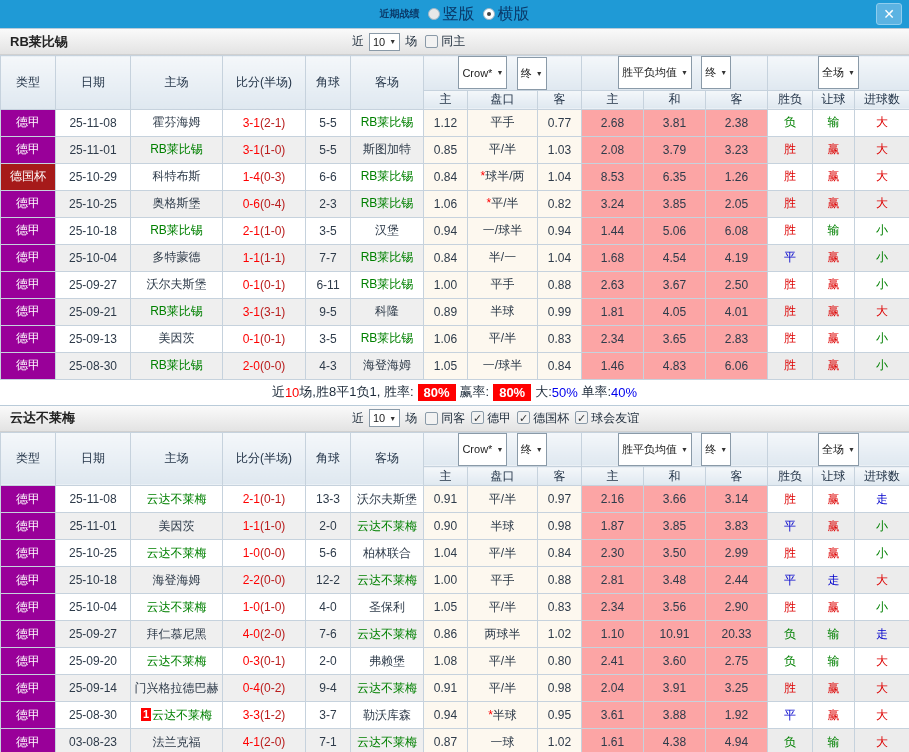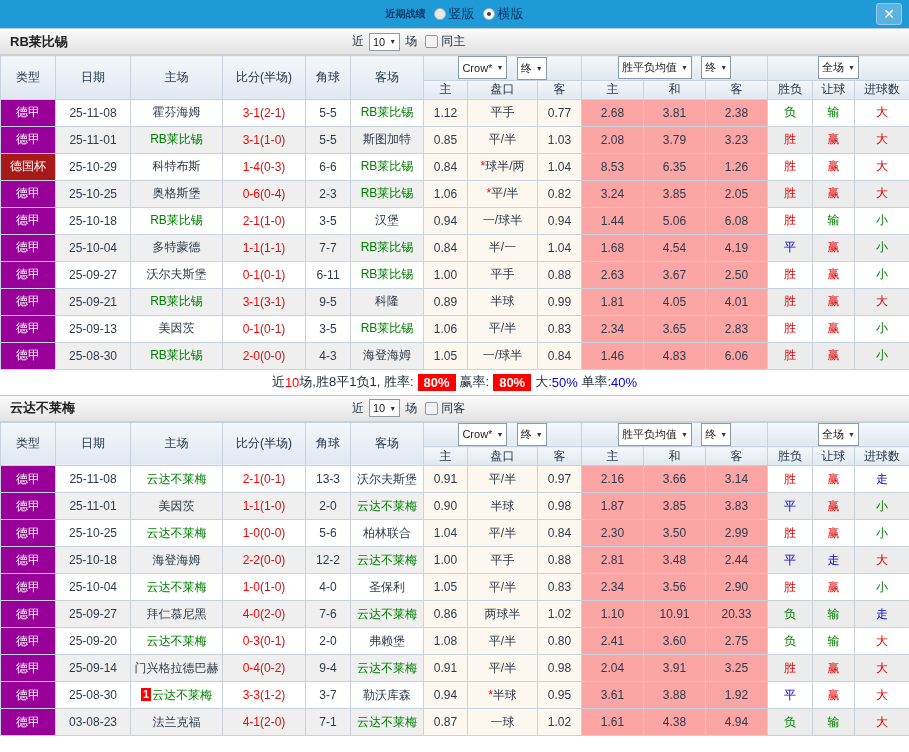--- a/index.html
+++ b/index.html
@@ -11,21 +11,21 @@
   
   .header-bar {
     height:28px; background:#1f9ad6; position:relative;
     display:flex; align-items:center; justify-content:center;
   }
   .header-title { color:#0a3a6a; font-weight:bold; font-size:10px; }
   .radio { display:inline-block; width:12px; height:12px; border-radius:50%;
     background:#e8e8e8; border:1px solid #9fb6c6; margin:0 3px 0 8px; vertical-align:-2px; position:relative; }
   .radio.on { background:#fff; }
   .radio.on::after { content:""; position:absolute; left:3px; top:3px; width:4px; height:4px; border-radius:50%; background:#444; }
-  .radio-label { color:#0a3a6a; font-size:13px; }
+  .radio-label { color:#0a3a6a; font-size:16px; }
   .close-btn { position:absolute; right:7px; top:3px; width:26px; height:22px;
     background:#5cb3e2; border:1px solid #8ecdee; border-radius:3px;
     color:#fff; font-weight:bold; font-size:14px; line-height:20px; text-align:center; cursor:pointer; }
   
   .section-title {
     height:27px; background:linear-gradient(#fafafa,#e3e3e3);
     border-top:1px solid #b9cbd9; border-bottom:1px solid #d0d0d0;
     display:flex; align-items:center;
   }
   .team { font-weight:bold; font-size:13px; color:#222; padding-left:10px; width:350px; }
@@ -39,21 +39,21 @@
   .cb { display:inline-block; width:13px; height:13px; border:1px solid #8a9aa8; background:#f2f2f2;
     border-radius:2px; margin:0 1px 0 6px; text-align:center; line-height:12px; font-size:11px; color:#333; cursor:pointer; }
   .cb.on { margin:0 1px 0 4px; }
   .cb.on::after { content:"✓"; font-weight:bold; }
   
   table { border-collapse:collapse; table-layout:fixed; width:909px; }
   th,td { border:1px solid #c6d2dd; text-align:center; overflow:hidden; white-space:nowrap; padding:0; }
   thead th { background:linear-gradient(#f4f7fa,#dfe8f0); font-weight:normal; color:#223347; font-size:12px; }
   tr.h1 th { height:22px; }
   tr.h2 th { height:19px; }
-  .grp .select { height:23px; }
+  .grp .select { height:33px; }
   tbody td { height:27px; font-size:12px; }
   tr.odd  td.plain { background:#fff; }
   tr.even td.plain { background:#efefef;margin-left:33px; }
   tr.odd  td.res   { background:#fff; }
   tr.even td.res   { background:#ececec; }
   td.crow { background:#fdf8ef; }
   td.mean { background:#fca5a5;margin-top:32px; }
   td.league { color:#fff; font-size:12px; }
   td.league.purple  { background:#990099; }
   td.league.darkred { background:#a61a1a; }
@@ -351,20 +351,21 @@
   <div class="section-title">
     <span class="team">云达不莱梅</span>
     <span class="filters">
       <span class="flabel">近</span>
       <span class="select">
           <span>10</span>
         </span>
       <span class="flabel">场</span>
       <span class="cb"></span>
       <span class="flabel">同客</span>
+      <span class="league-filters"><span class="cb on"></span><span class="flabel">德甲</span><span class="cb on"></span><span class="flabel">德国杯</span><span class="cb on"></span><span class="flabel">球会友谊</span></span>
     </span>
   </div>
   <table>
     <colgroup>
         <col style="width:55px">
         <col style="width:75px">
         <col style="width:92px">
         <col style="width:83px">
         <col style="width:45px">
         <col style="width:73px">

